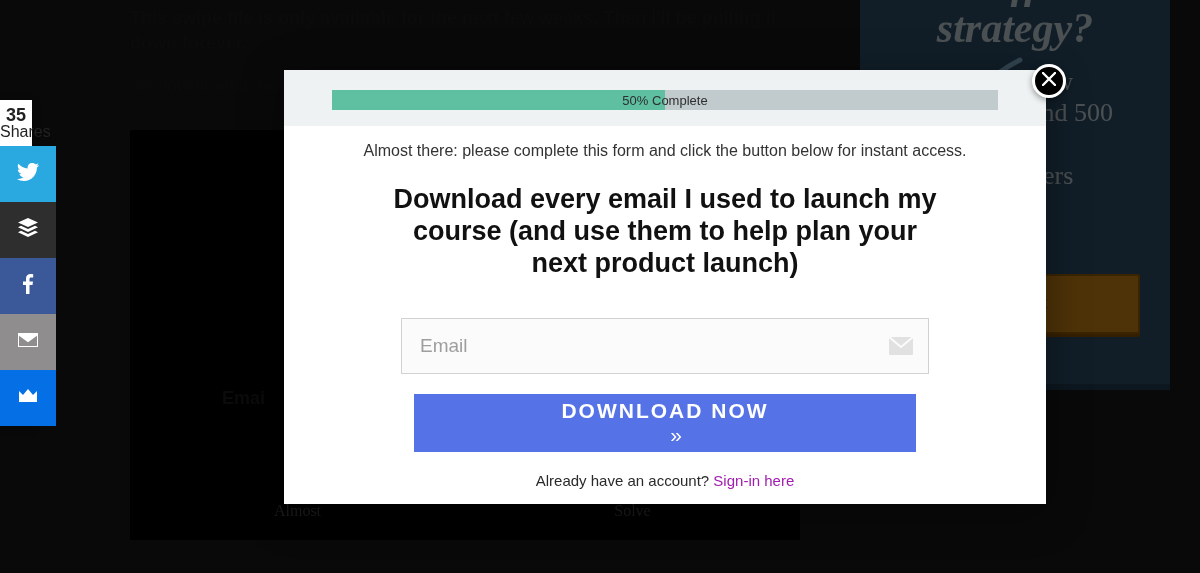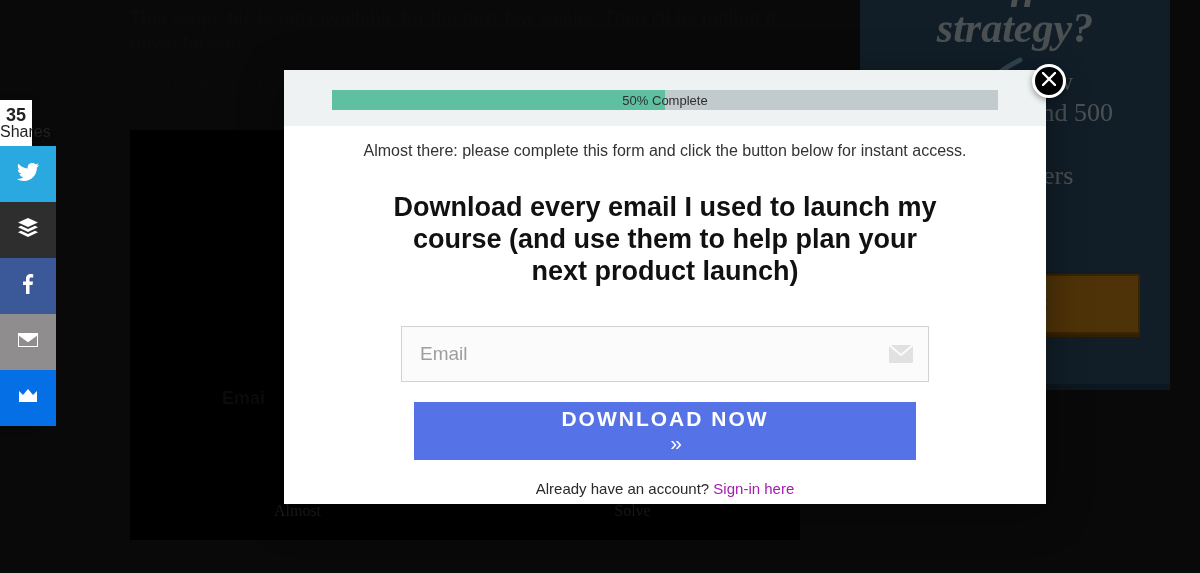--- a/index.html
+++ b/index.html
@@ -130,21 +130,21 @@
   }
   .progress-label {
     position: absolute; inset: 0;
     display: flex; align-items: center; justify-content: center;
     font-size: 13px; color: #2f2f2f;
   }
 
   .modal-body { padding: 16px 58px 0 58px; text-align: center; }
   .instr {
     font-size: 16px; color: #333;
-    margin-bottom: 32px;
+    margin-bottom: 24px;
   }
   .headline2 {
     font-size: 27px; line-height: 1.18; font-weight: 800;
     color: #111; margin: 0 auto 38px auto; max-width: 560px;
   }
 
   .email-wrap {
     position: relative; width: 528px; margin: 0 auto 20px auto; border-radius: 28px;
   }
   .email-input {

